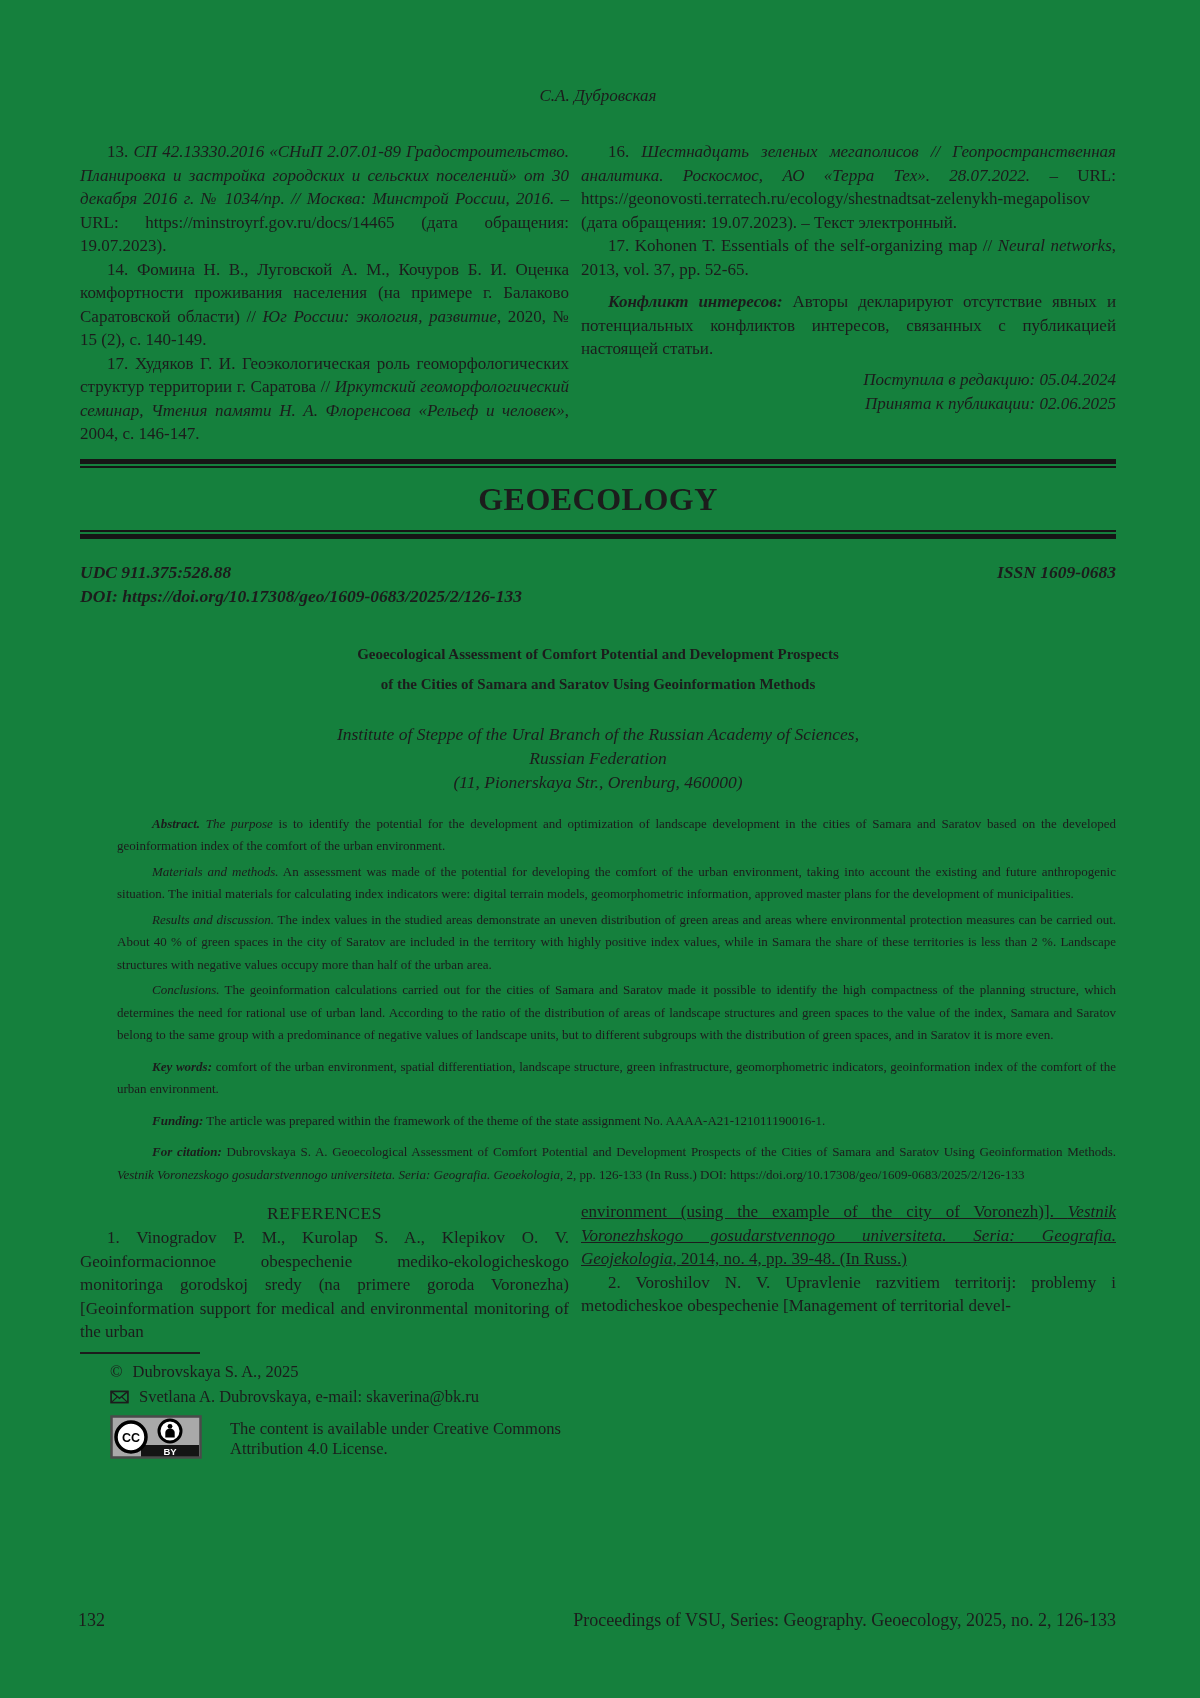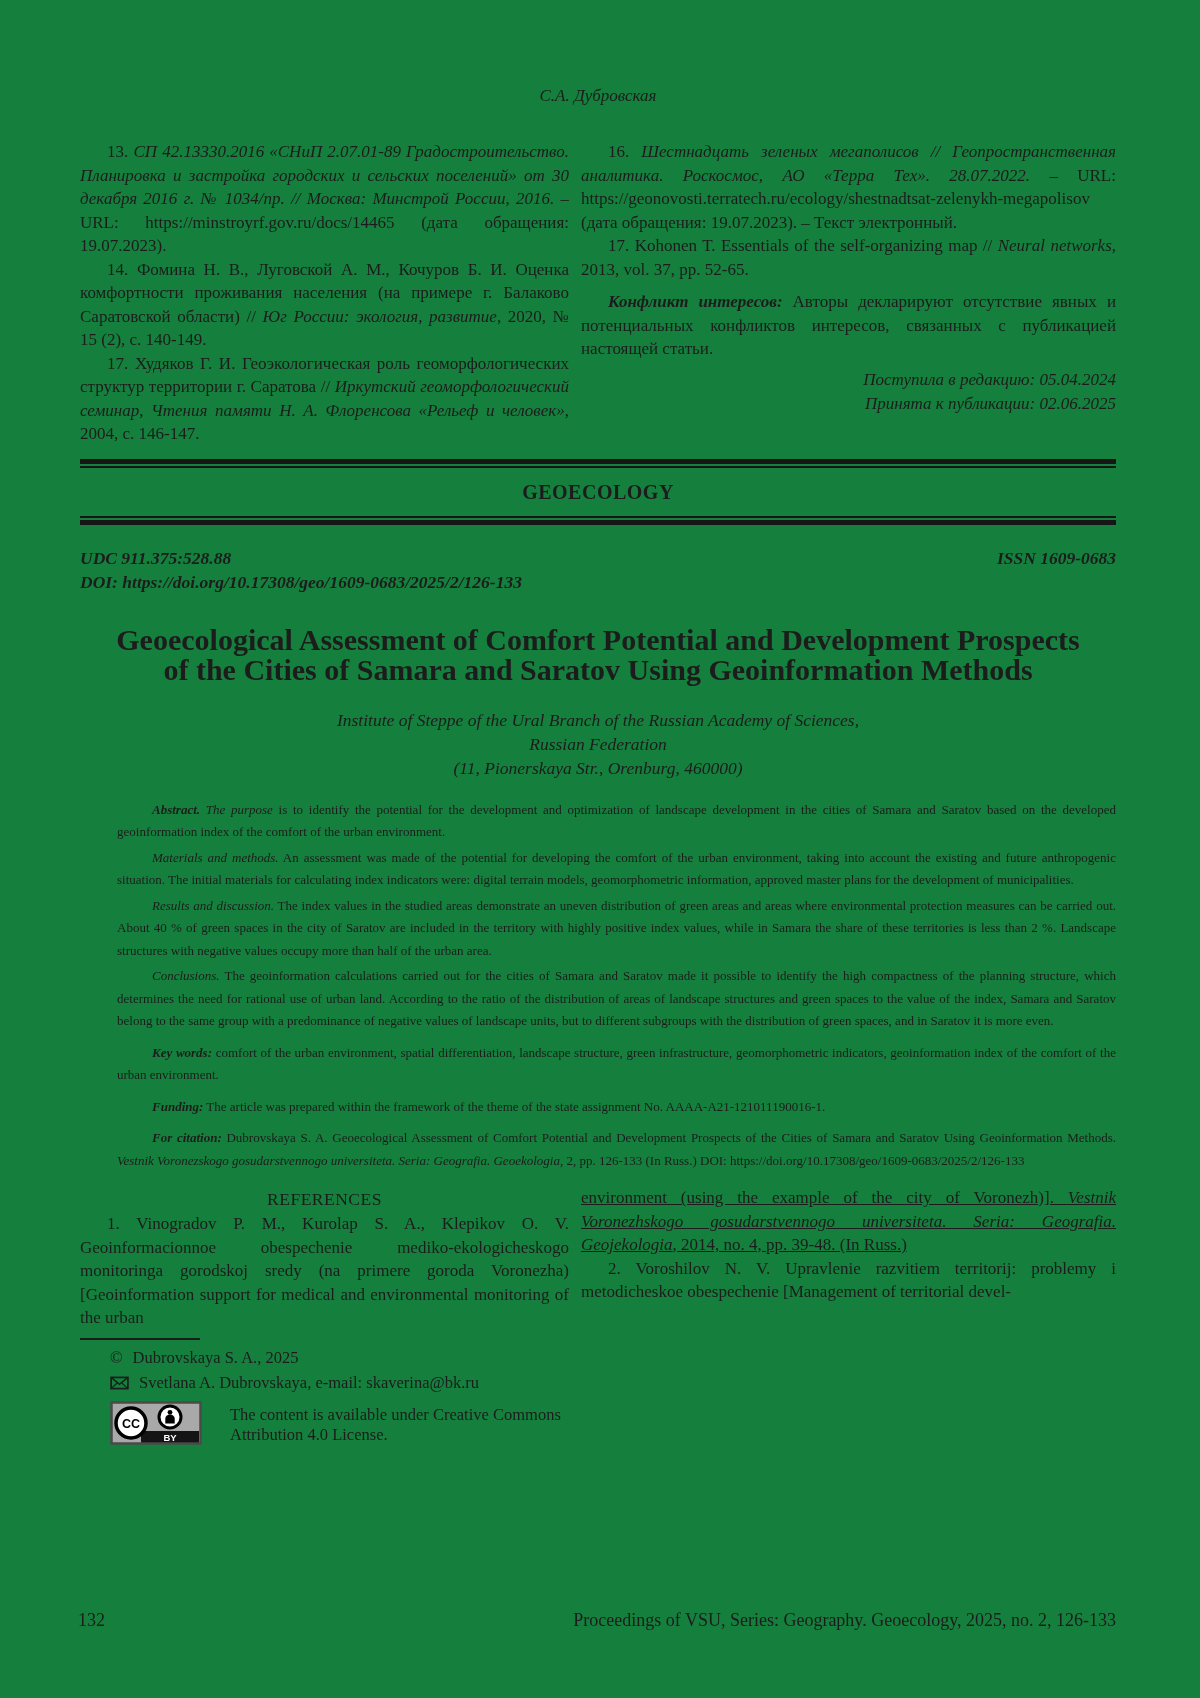--- a/index.html
+++ b/index.html
@@ -25,28 +25,28 @@
   .it { font-style:italic; }
   .bi { font-weight:bold; font-style:italic; }
   .conflict { margin-top:9px; font-size:17px; line-height:23.5px; text-align:justify; text-indent:27px; }
   .dates { margin-top:7px; text-align:right; font-style:italic; font-size:17px; line-height:24px; }
 
   
   .banner { margin-top:13px; }
   .hr-thick { height:5px; background:#161616; }
   .hr-thin  { height:2px; background:#161616; }
   .hr-gap   { height:2px; }
-  .banner-title { text-align:center; font-weight:bold; font-size:20px; letter-spacing:0.5px; padding:13px 0 12px 0; }
+  .banner-title { text-align:center; font-weight:bold; font-size:32px; letter-spacing:0.5px; padding:13px 0 12px 0; }
 
   
   .meta-row { margin-top:21px; display:flex; justify-content:space-between; font-weight:bold; font-style:italic; font-size:17.5px; line-height:24px; }
   .doi-line { font-weight:bold; font-style:italic; font-size:17.5px; line-height:24px; }
 
   
-  .art-title { margin-top:31px; text-align:center; font-weight:bold; font-size:30px; line-height:30px; }
+  .art-title { margin-top:31px; text-align:center; font-weight:bold; font-size:15px; line-height:30px; }
   .author-line { margin-top:27px; text-align:center; font-weight:bold; font-size:18.5px; line-height:24px; }
   .env-sup { display:inline-block; vertical-align:super; line-height:0; margin-left:2px; }
   .affiliation { margin-top:23px; text-align:center; font-style:italic; font-size:17.5px; line-height:24px; }
 
   
   .abstract-block { margin-top:19px; margin-left:37px; }
   .abstract-block p { font-size:13px; line-height:22.5px; text-align:justify; text-indent:35px; }
   .abstract-block p + p { margin-top:3px; }
   .spaced { margin-top:9px !important; }
 

